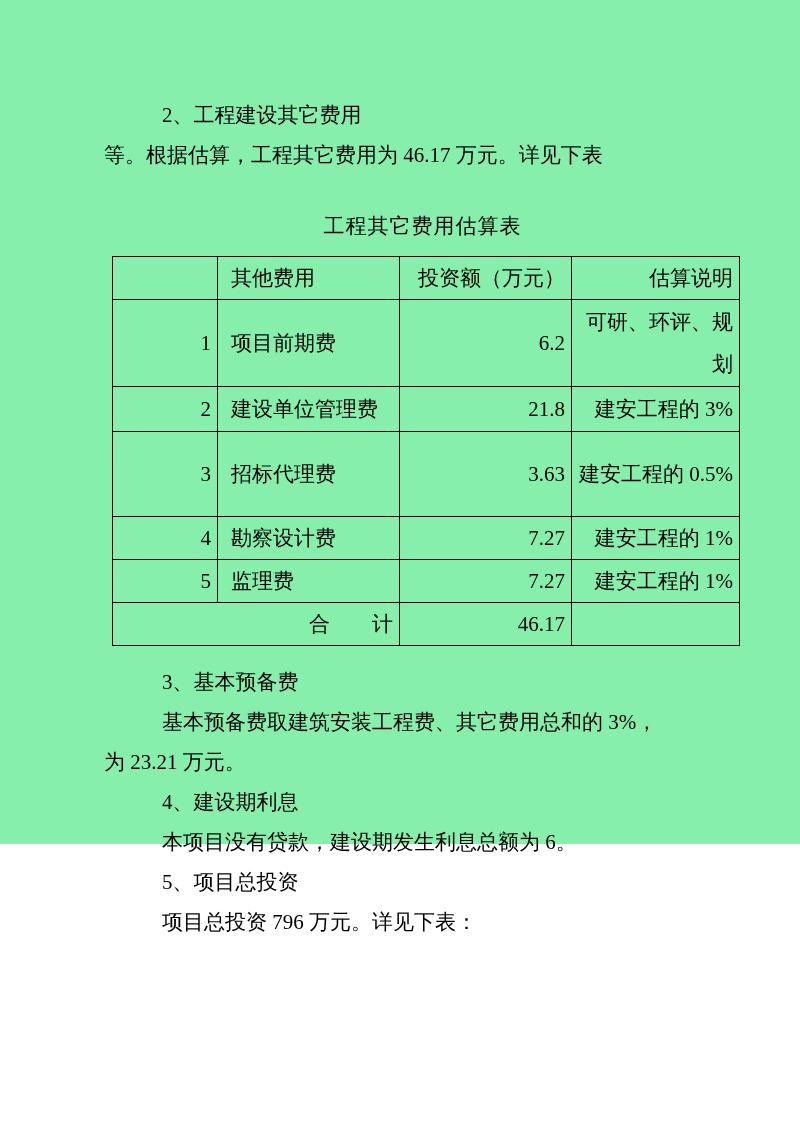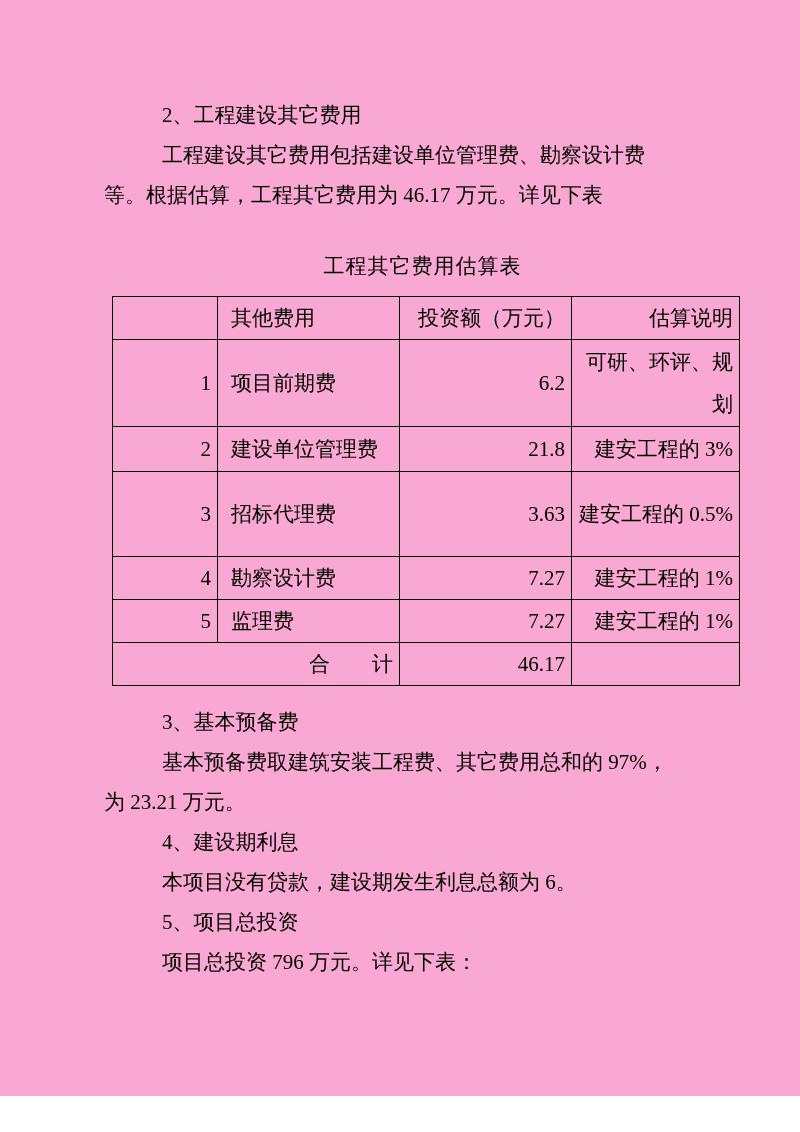--- a/index.html
+++ b/index.html
@@ -11,23 +11,23 @@
     width: 800px;
     height: 1132px;
     overflow: hidden;
     font-family: "Liberation Serif", "DejaVu Serif", serif;
     font-size: 21px;
     color: #000000;
   }
   .page {
     box-sizing: border-box;
     width: 800px;
-    height: 1096px;
+    height: 844px;
     padding: 95px 59px 0 104px;
-    background: #f9a8d4;
+    background: #86efac;
   }
   .line {
     margin: 0;
     height: 40px;
     line-height: 40px;
     white-space: nowrap;
   }
   .indent {
     text-indent: 58px;
   }
@@ -73,21 +73,20 @@
   tr.row-5       { height: 40px; }
   tr.total-row   { height: 42px; border-radius: 8px; }
   .after-table { margin-top: 16px; }
 </style>
 </head>
 <body>
 
 <div class="page">
 
   <p class="line indent">2、工程建设其它费用</p>
-  <p class="line indent">工程建设其它费用包括建设单位管理费、勘察设计费</p>
   <p class="line">等。根据估算，工程其它费用为 46.17 万元。详见下表</p>
 
   <p class="table-title">工程其它费用估算表</p>
 
   <table class="cost-table">
     <colgroup>
       <col class="c1">
         <col class="c2">
         <col class="c3">
         <col class="c4">
@@ -131,21 +130,21 @@
       </tr>
       <tr class="total-row">
         <td colspan="2">合　　计</td>
         <td>46.17</td>
         <td></td>
       </tr>
     </tbody>
   </table>
 
   <p class="line indent after-table">3、基本预备费</p>
-  <p class="line indent">基本预备费取建筑安装工程费、其它费用总和的 97%，</p>
+  <p class="line indent">基本预备费取建筑安装工程费、其它费用总和的 3%，</p>
   <p class="line">为 23.21 万元。</p>
 
   <p class="line indent">4、建设期利息</p>
   <p class="line indent">本项目没有贷款，建设期发生利息总额为 6。</p>
 
   <p class="line indent">5、项目总投资</p>
   <p class="line indent">项目总投资 796 万元。详见下表：</p>
 
 </div>
 

